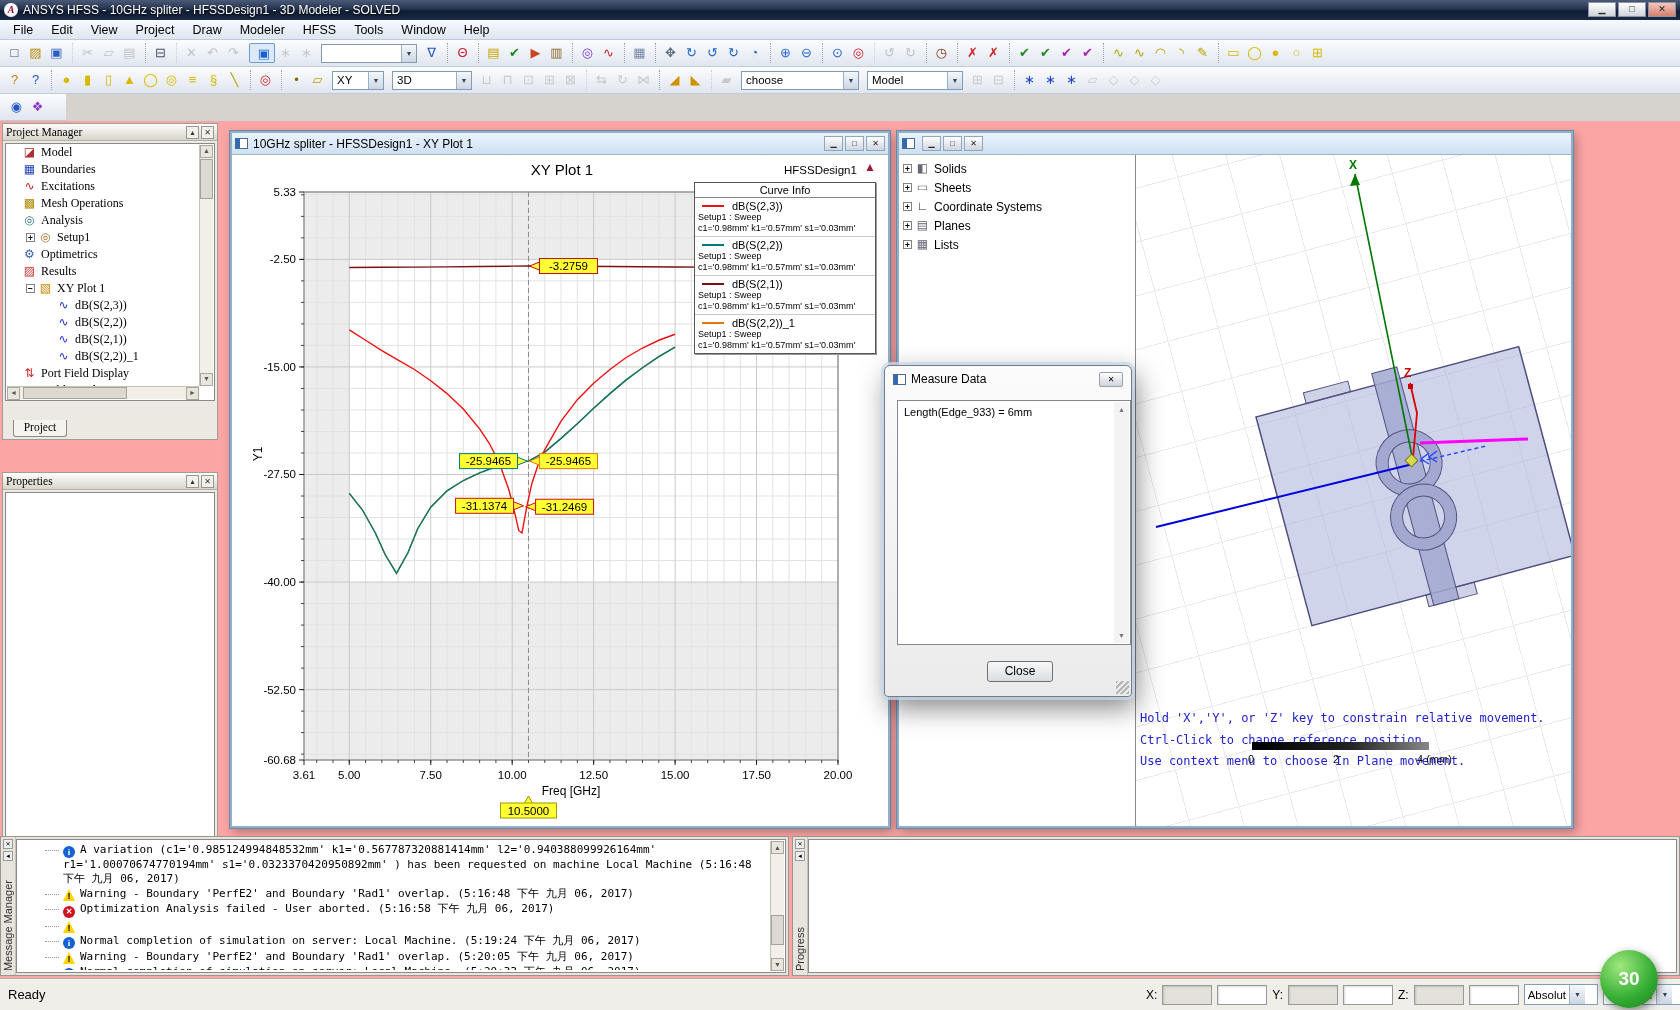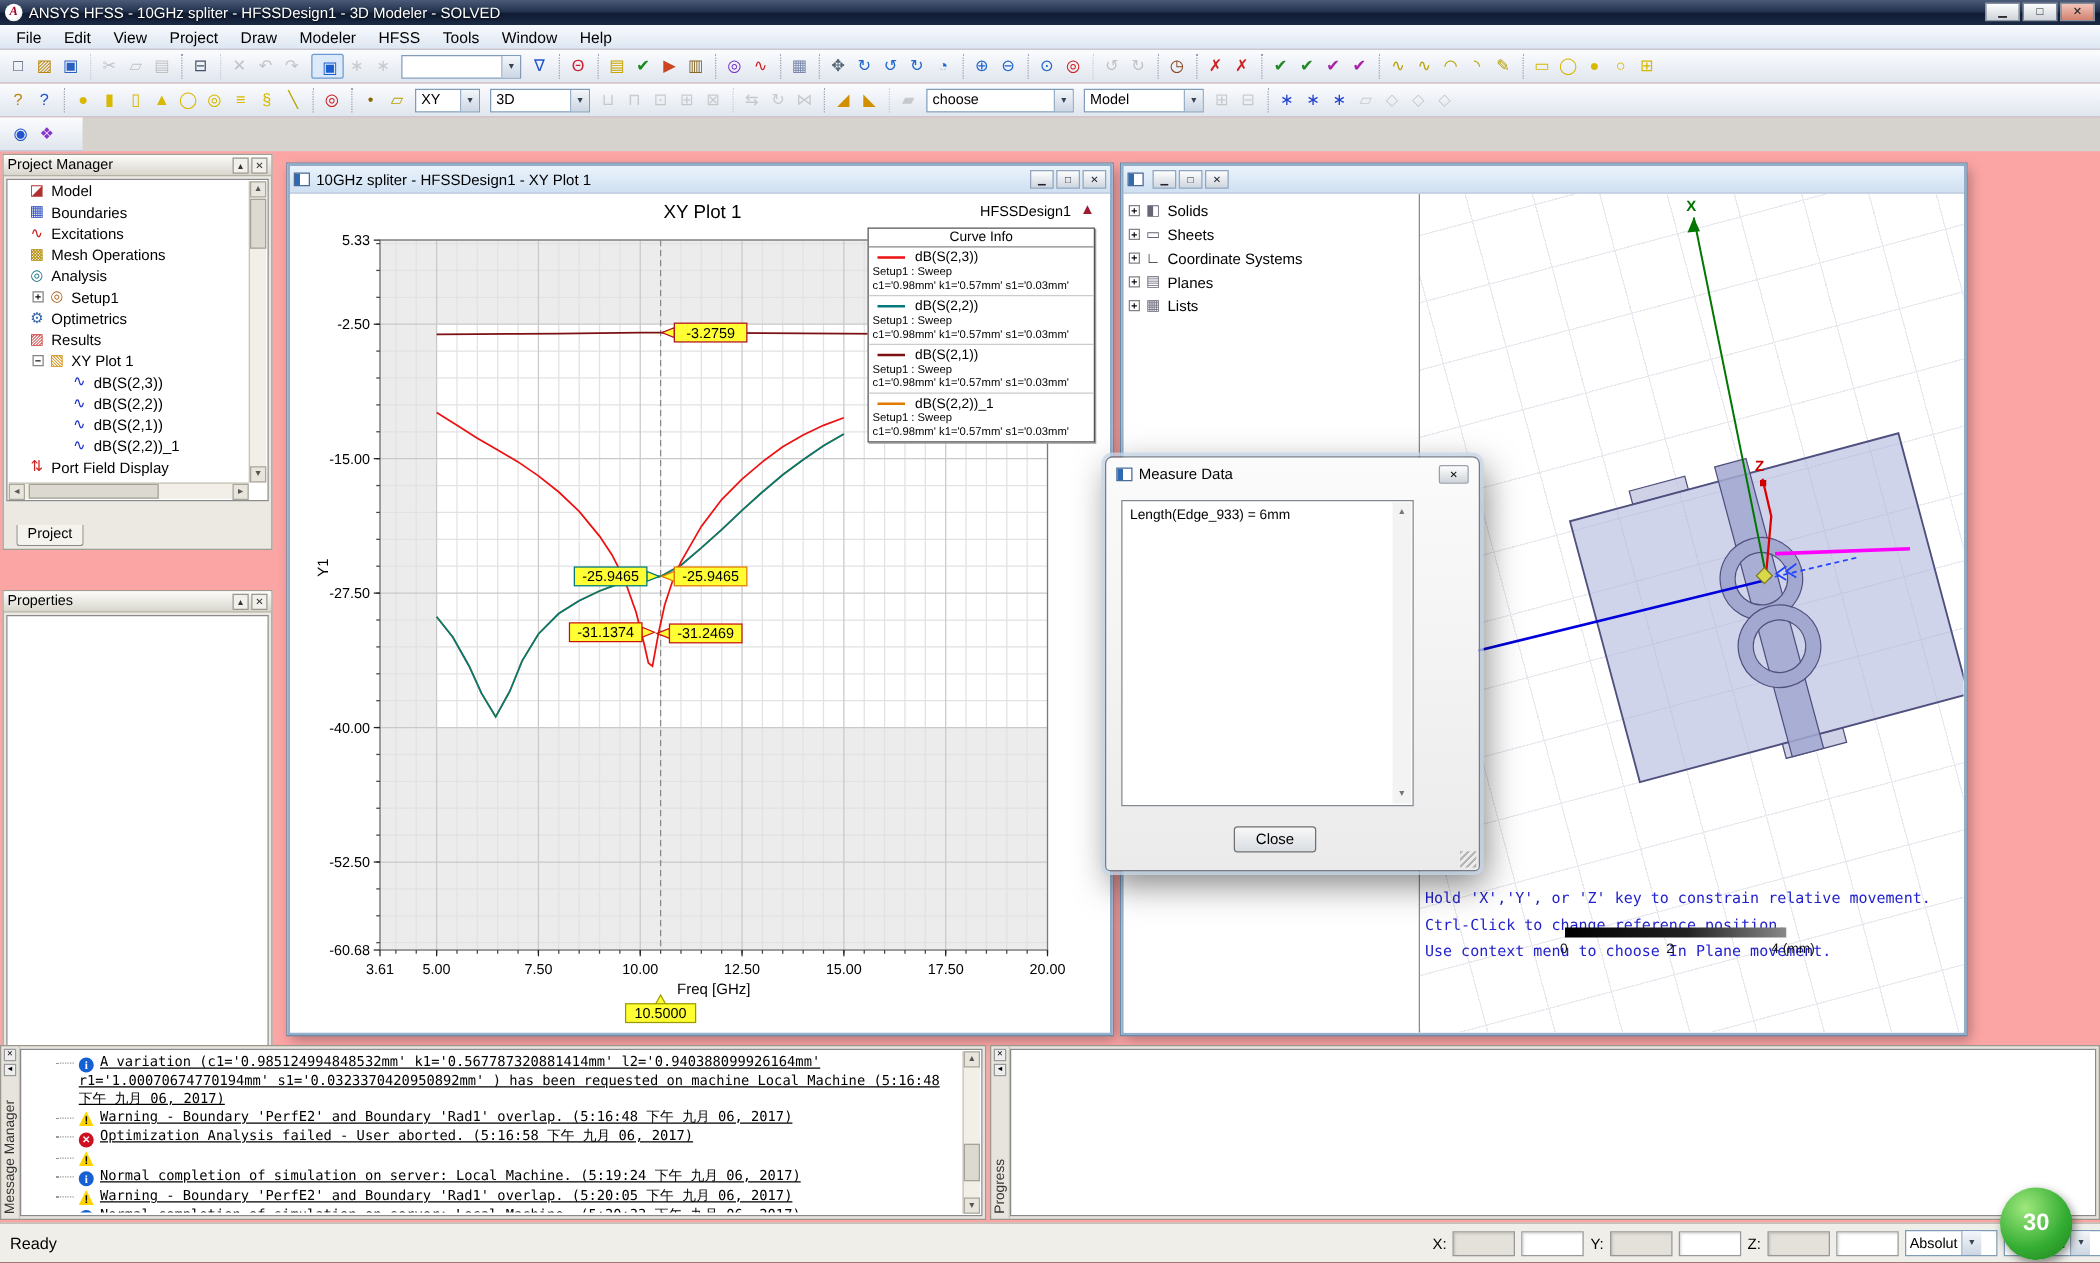--- a/index.html
+++ b/index.html
@@ -44,21 +44,21 @@
   .tbtn[data-disabled="1"]{opacity:.45;}
   .tbtn[data-sel="1"]{border:1px solid #6b9bd2;background:#dce9f8;border-radius:2px;}
   .combo{display:inline-flex;align-items:center;height:19px;background:#fff;
     border:1px solid #7f9db9;margin:0 4px;position:relative;}
   .combo .ct{flex:1;padding:0 4px;font-size:11.5px;white-space:nowrap;overflow:hidden;}
   .combo .cbtn{width:15px;height:17px;background:linear-gradient(#f4f7fa,#ccd6e3);
     border-left:1px solid #9ab0c6;font-size:7px;line-height:17px;text-align:center;color:#345;}
   .combo .cbtn::before{content:"▼";}
 
   
-  .dock{position:absolute;background:#ece9e2;border:1px solid #a09d94;}
+  .dock{position:absolute;background:#ece9e2;border:1px solid #a09d94;font-family:Liberation Serif, serif;}
   .dock-h{height:17px;background:linear-gradient(180deg,#fdfdfb,#d8d5cc);
     border-bottom:1px solid #b3b0a6;display:flex;align-items:center;padding:0 3px;
     font-size:11.5px;}
   .dock-h .sp{flex:1;}
   .hb{width:13px;height:13px;border:1px solid #9a978e;background:#f2f0ea;
     font-size:8px;line-height:11px;text-align:center;color:#333;margin-left:2px;}
   .hb.up::before{content:"▴";} .hb.x::before{content:"✕";}
   .dock-c{position:absolute;left:2px;right:2px;background:#fff;border:1px solid #8a8a8a;}
 
   .trow{display:flex;align-items:center;height:17px;padding-left:4px;white-space:nowrap;}
@@ -137,21 +137,21 @@
   #mod-tree .trow{height:19px;}
   #viewport{position:absolute;left:237px;top:0;right:0;bottom:0;background:#fff;
     background-image:repeating-linear-gradient(75deg,#e9e9ef 0 1px,transparent 1px 52px),
                      repeating-linear-gradient(345deg,#e9e9ef 0 1px,transparent 1px 52px);}
   .hint{position:absolute;left:4px;color:#2222cc;font-family:"DejaVu Sans Mono",monospace;font-size:12px;white-space:nowrap;}
   #ruler-bar{position:absolute;left:116px;top:587px;width:177px;height:8px;
     background:linear-gradient(90deg,#000,#222 55%,#888);}
   .rlab{position:absolute;top:598px;font-size:11px;color:#111;}
 
   
-  #dlg{position:absolute;left:884px;top:365px;width:300px;height:332px;
+  #dlg{position:absolute;left:884px;top:365px;width:248px;height:332px;
     background:linear-gradient(#fbfbfb,#ebebeb);border:1px solid #767b85;border-radius:6px 6px 4px 4px;
     box-shadow:0 0 0 3px rgba(200,215,235,.75),4px 10px 28px rgba(0,0,0,.5);z-index:40;}
   #dlg .dcap{height:26px;display:flex;align-items:center;padding:0 8px;}
   #dlg .dtitle{font-size:12px;flex:1;}
   #dlg .dclose{width:24px;height:15px;border:1px solid #98a0ad;border-radius:2px;
     background:linear-gradient(#fdfdfd,#cfd4da);font-size:8px;line-height:13px;text-align:center;}
   #dlg .dclose::before{content:"✕";}
   #dlg .dlist{position:absolute;left:12px;top:34px;width:234px;height:245px;background:#fff;
     border:1px solid #828790;font-size:11px;padding:5px 6px;}
   #dlg .dvsb{position:absolute;right:1px;top:1px;bottom:1px;width:15px;background:#f3f3f3;}
@@ -168,21 +168,21 @@
   .bdock{position:absolute;top:836px;height:140px;background:#e7e4dd;border:1px solid #9a978e;}
   .vstrip{position:absolute;left:0;top:0;bottom:0;width:15px;border-right:1px solid #c5c2b8;}
   .vlabel{position:absolute;left:1px;bottom:4px;writing-mode:vertical-rl;transform:rotate(180deg);
     font-size:11px;color:#333;}
   .sbt2{width:10px;height:10px;border:1px solid #999;background:#eee;font-size:6px;line-height:8px;text-align:center;position:absolute;left:2px;}
   .sbt2.x{top:2px;} .sbt2.x::before{content:"✕";}
   .sbt2.c{top:14px;} .sbt2.c::before{content:"◄";}
   .bcontent{position:absolute;left:15px;top:2px;bottom:2px;background:#fff;border:1px solid #8a8a8a;overflow:hidden;}
   #msg-list{position:absolute;inset:2px 16px 2px 0;overflow:hidden;}
   .mrow{position:relative;padding:1px 17px 0 46px;font-family:"DejaVu Sans Mono",monospace;
-    font-size:11px;line-height:14px;text-decoration:underline;}
+    font-size:11px;line-height:14px;}
   .mrow::before{content:"";position:absolute;left:28px;top:8px;width:14px;border-top:1px dotted #999;}
   .micon{display:inline-block;width:12px;height:12px;margin-right:5px;vertical-align:-2px;position:relative;text-align:center;}
   .micon[data-sev="info"]{background:#1560d4;border-radius:50%;color:#fff;font:bold 9px/12px "Liberation Serif",serif;}
   .micon[data-sev="info"]::before{content:"i";}
   .micon[data-sev="warning"]{background:#ffd400;clip-path:polygon(50% 0,100% 100%,0 100%);color:#000;font:bold 9px/14px "Liberation Sans",sans-serif;}
   .micon[data-sev="warning"]::before{content:"!";}
   .micon[data-sev="error"]{background:#cf1020;border-radius:50%;color:#fff;font:bold 8px/12px "Liberation Sans",sans-serif;}
   .micon[data-sev="error"]::before{content:"✕";}
   .msb{position:absolute;right:1px;top:1px;bottom:1px;width:14px;background:#f1efe7;border-left:1px solid #c5c2b8;}
 

